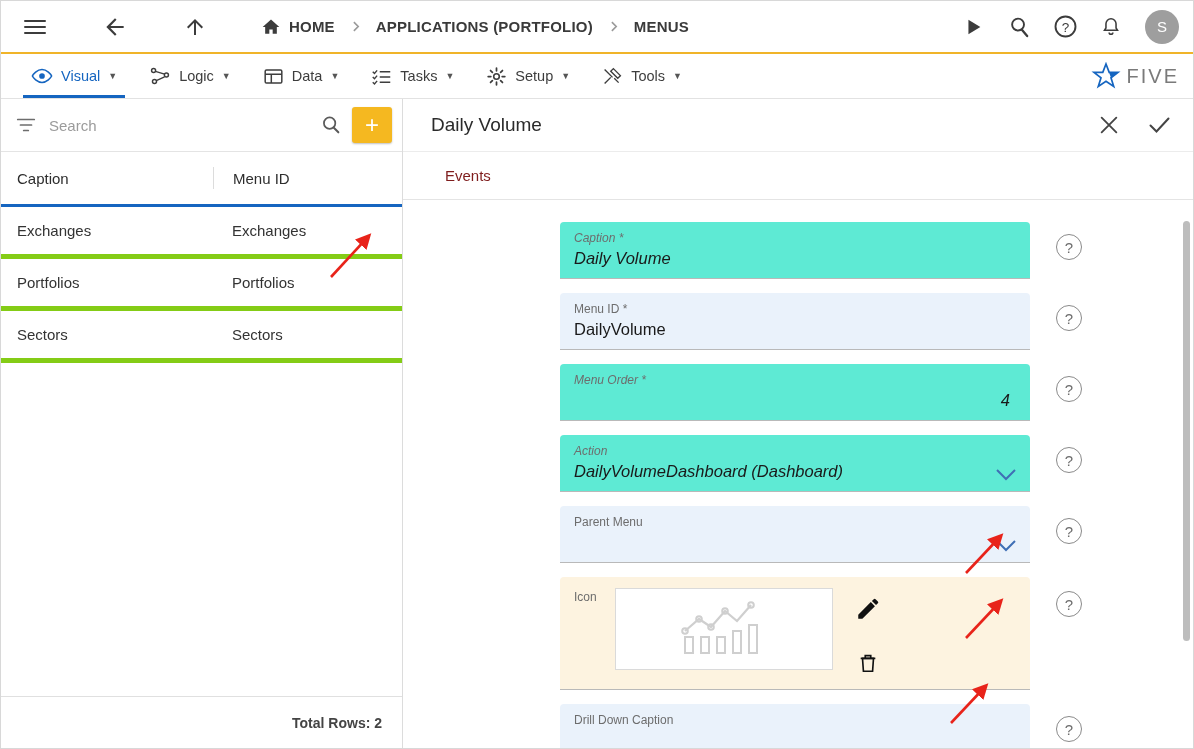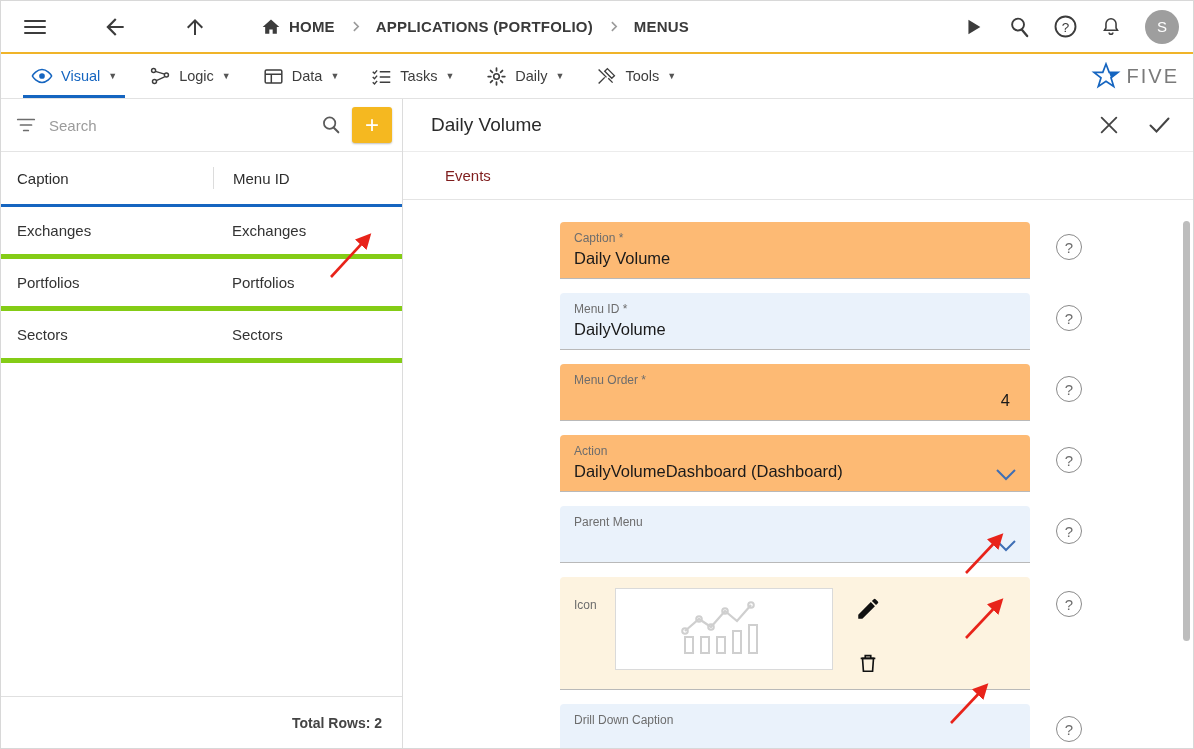--- a/index.html
+++ b/index.html
@@ -210,21 +210,21 @@
   }
   .field-row { display: flex; align-items: flex-start; margin-bottom: 14px; }
   .field {
     width: 470px;
     border-radius: 4px 4px 0 0;
     border-bottom: 1px solid #b9b9b9;
     padding: 9px 14px 8px 14px;
     position: relative;
     cursor: text;
   }
-  .field.yellow { background: #fdba74; }
+  .field.yellow { background: #5eead4; font-style: italic; }
   .field.blue { background: #eaf2fb; }
   .f-label { font-size: 12px; color: #6d6d6d; margin-bottom: 4px; }
   .f-value { font-size: 16.5px; color: #1a1a1a; min-height: 21px; }
   .f-value.right-align { text-align: right; padding-right: 6px; }
   .f-chevron {
     position: absolute; right: 14px; bottom: 7px;
     color: #3f6fb5; font-size: 15px;
   }
   .help {
     width: 26px; height: 26px; border-radius: 50%;
@@ -382,21 +382,21 @@
         <path d="M10 6.5h12M10 12.5h12M10 18.5h12" stroke="#3d3d3d" stroke-width="1.6"></path>
       </svg>
       <span>Tasks</span>
       <span class="caret">▼</span>
     </div>
     <div class="mb-item">
       <svg width="21" height="21" viewBox="0 0 24 24">
         <circle cx="12" cy="12" r="3.2" stroke="#3d3d3d" stroke-width="1.8" fill="none"></circle>
         <path d="M12 2.5v3M12 18.5v3M2.5 12h3M18.5 12h3M5.2 5.2l2.1 2.1M16.7 16.7l2.1 2.1M18.8 5.2l-2.1 2.1M7.3 16.7l-2.1 2.1" stroke="#3d3d3d" stroke-width="2" stroke-linecap="round"></path>
       </svg>
-      <span>Daily</span>
+      <span>Setup</span>
       <span class="caret">▼</span>
     </div>
     <div class="mb-item">
       <svg width="21" height="21" viewBox="0 0 24 24">
         <path d="M3 4l9 9M13 3l-3 3 8 8 3-3z" stroke="#3d3d3d" stroke-width="1.6" fill="none"></path>
         <path d="M3 20l7-7M19 19l-5-5" stroke="#3d3d3d" stroke-width="1.6" fill="none"></path>
       </svg>
       <span>Tools</span>
       <span class="caret">▼</span>
     </div>
@@ -535,21 +535,21 @@
                 <svg width="20" height="12" viewBox="0 0 20 12">
                     <path d="M1 1l9 9 9-9" stroke="#3f6fb5" stroke-width="2" fill="none"></path>
                   </svg>
               </span>
             </div>
             <div class="help">?</div>
           </div>
 
           <div class="field-row">
             <div class="icon-field">
-              <div class="f-label" style="margin-top:10px;">Icon</div>
+              <div class="f-label" style="margin-top:2px;">Icon</div>
               <div class="icon-box">
                 <svg width="86" height="56" viewBox="0 0 86 56">
                   <polyline points="4,30 18,18 30,26 44,10 56,20 70,4" stroke="#cfcfcf" stroke-width="2.2" fill="none"></polyline>
                   <circle cx="4" cy="30" r="2.8" fill="none" stroke="#cfcfcf" stroke-width="2"></circle>
                   <circle cx="18" cy="18" r="2.8" fill="none" stroke="#cfcfcf" stroke-width="2"></circle>
                   <circle cx="30" cy="26" r="2.8" fill="none" stroke="#cfcfcf" stroke-width="2"></circle>
                   <circle cx="44" cy="10" r="2.8" fill="none" stroke="#cfcfcf" stroke-width="2"></circle>
                   <circle cx="70" cy="4" r="2.8" fill="none" stroke="#cfcfcf" stroke-width="2"></circle>
                   <rect x="4" y="36" width="8" height="16" stroke="#cfcfcf" stroke-width="2" fill="none"></rect>
                   <rect x="20" y="36" width="8" height="16" stroke="#cfcfcf" stroke-width="2" fill="none"></rect>

